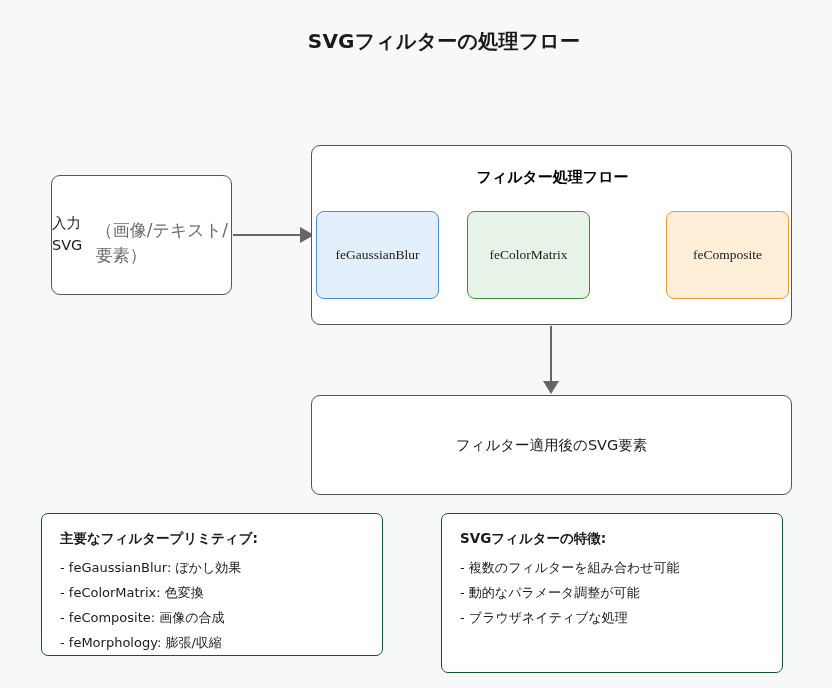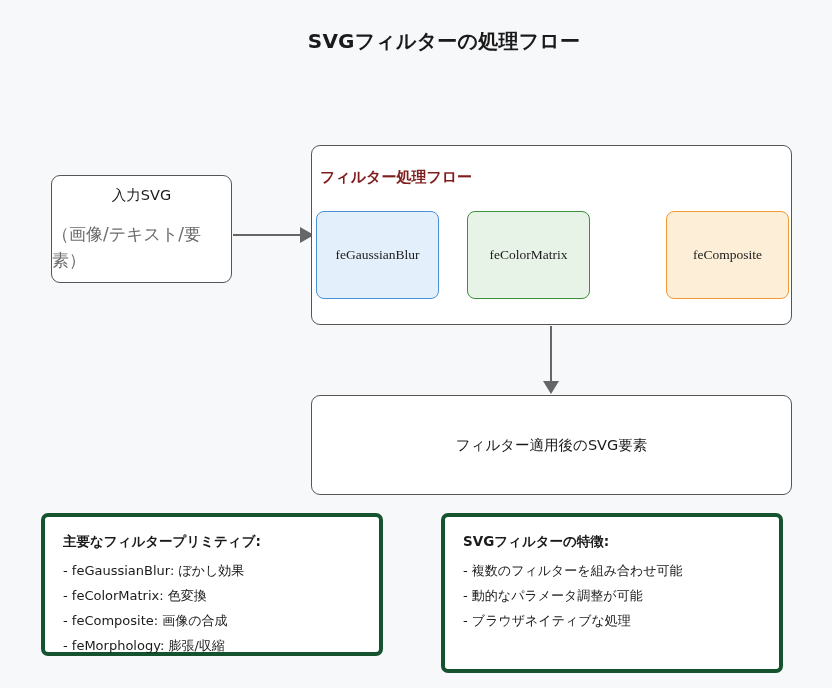--- a/index.html
+++ b/index.html
@@ -37,23 +37,23 @@
     border: 1.4px solid #555555;
     border-radius: 9px;
     box-sizing: border-box;
   }
 
   
   .input-node {
     left: 51px;
     top: 175px;
     width: 181px;
-    height: 108px;
-    display: flex;
-    flex-direction: column;
+    height: 120px;
+    display: flex;
+    flex-direction: row;
     align-items: center;
     justify-content: center;
   }
   .input-title {
     font-size: 14.5px;
     color: #1a1a1a;
     line-height: 1.5;
   }
   .input-sub {
     font-size: 17px;
@@ -64,26 +64,27 @@
 
   
   .filter-container {
     left: 311px;
     top: 145px;
     width: 481px;
     height: 180px;
   }
   .filter-container-title {
     position: absolute;
-    left: 8px;
+    left: 0;
     top: 22px;
     width: 481px;
+    text-align: center;
     font-size: 15px;
     font-weight: bold;
-    color: #7f1d1d;
+    color: #000000;
   }
   .primitive-row {
     position: absolute;
     left: 0;
     top: 65px;
     width: 481px;
     display: flex;
     justify-content: center;
     gap: 28px;
   }
@@ -124,21 +125,21 @@
     top: 0;
     width: 832px;
     height: 688px;
     pointer-events: none;
   }
 
   
   .legend-panel {
     position: absolute;
     background: #ffffff;
-    border: 4px solid #14532d;
+    border: 1px solid #14532d;
     border-radius: 7px;
     box-sizing: border-box;
     padding: 16px 18px 14px 18px;
   }
   .legend-left {
     left: 41px;
     top: 513px;
     width: 342px;
     height: 143px;
   }

